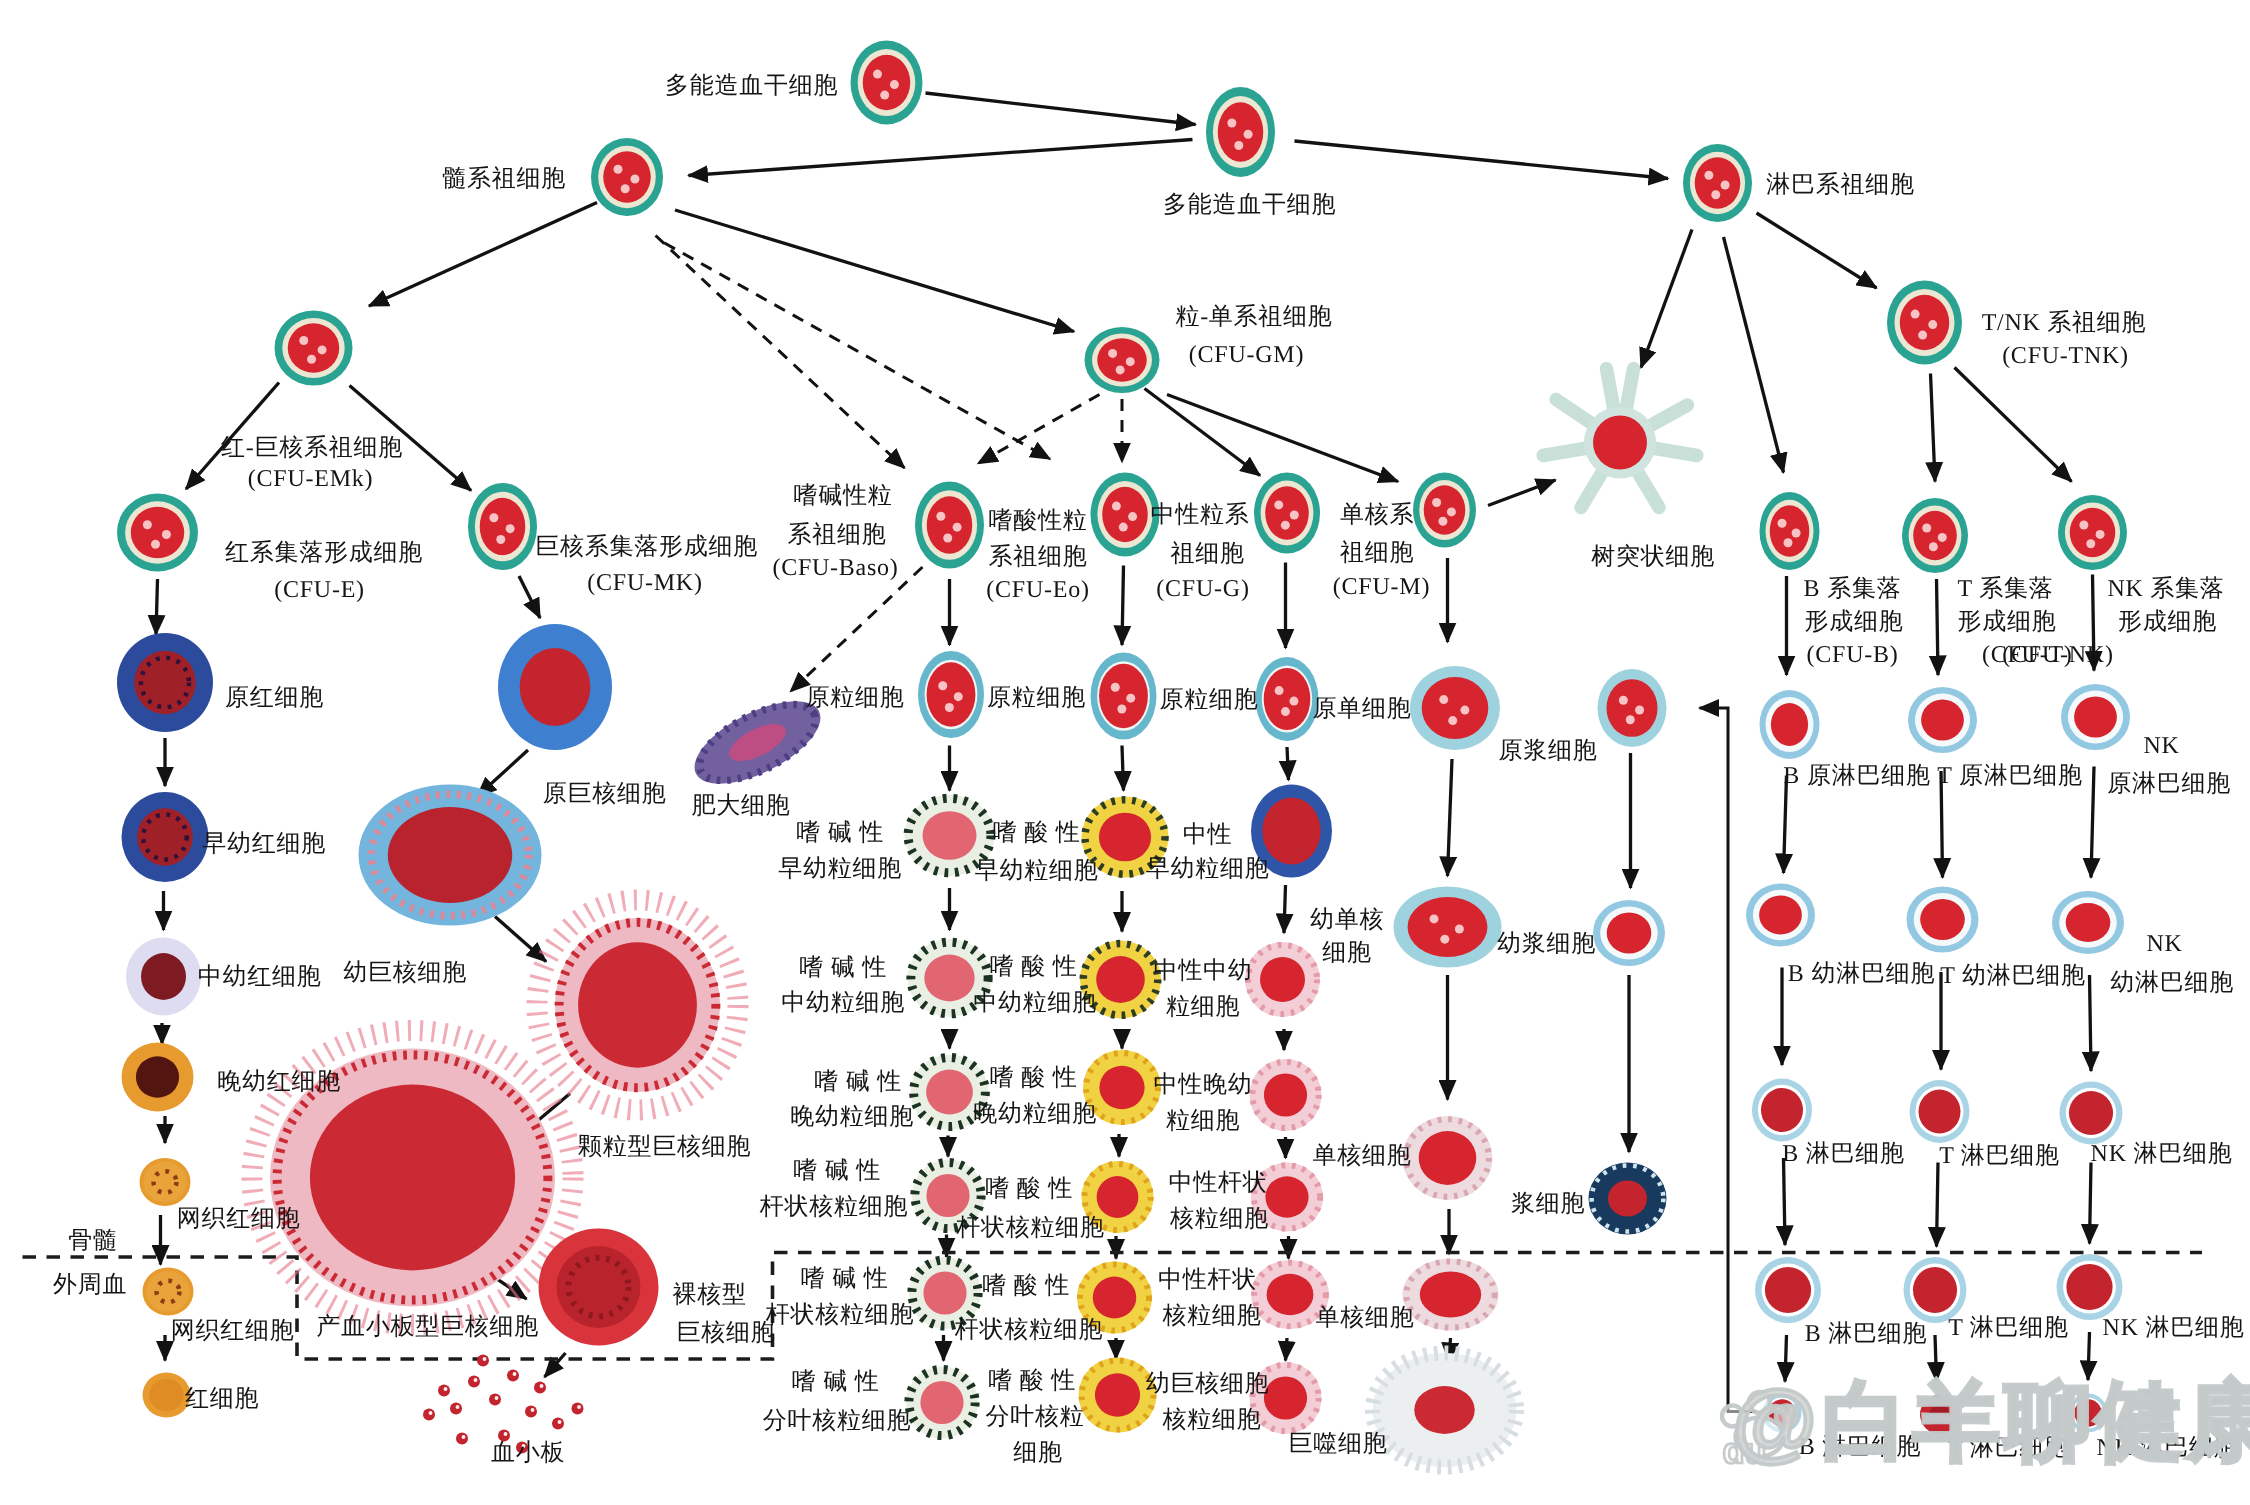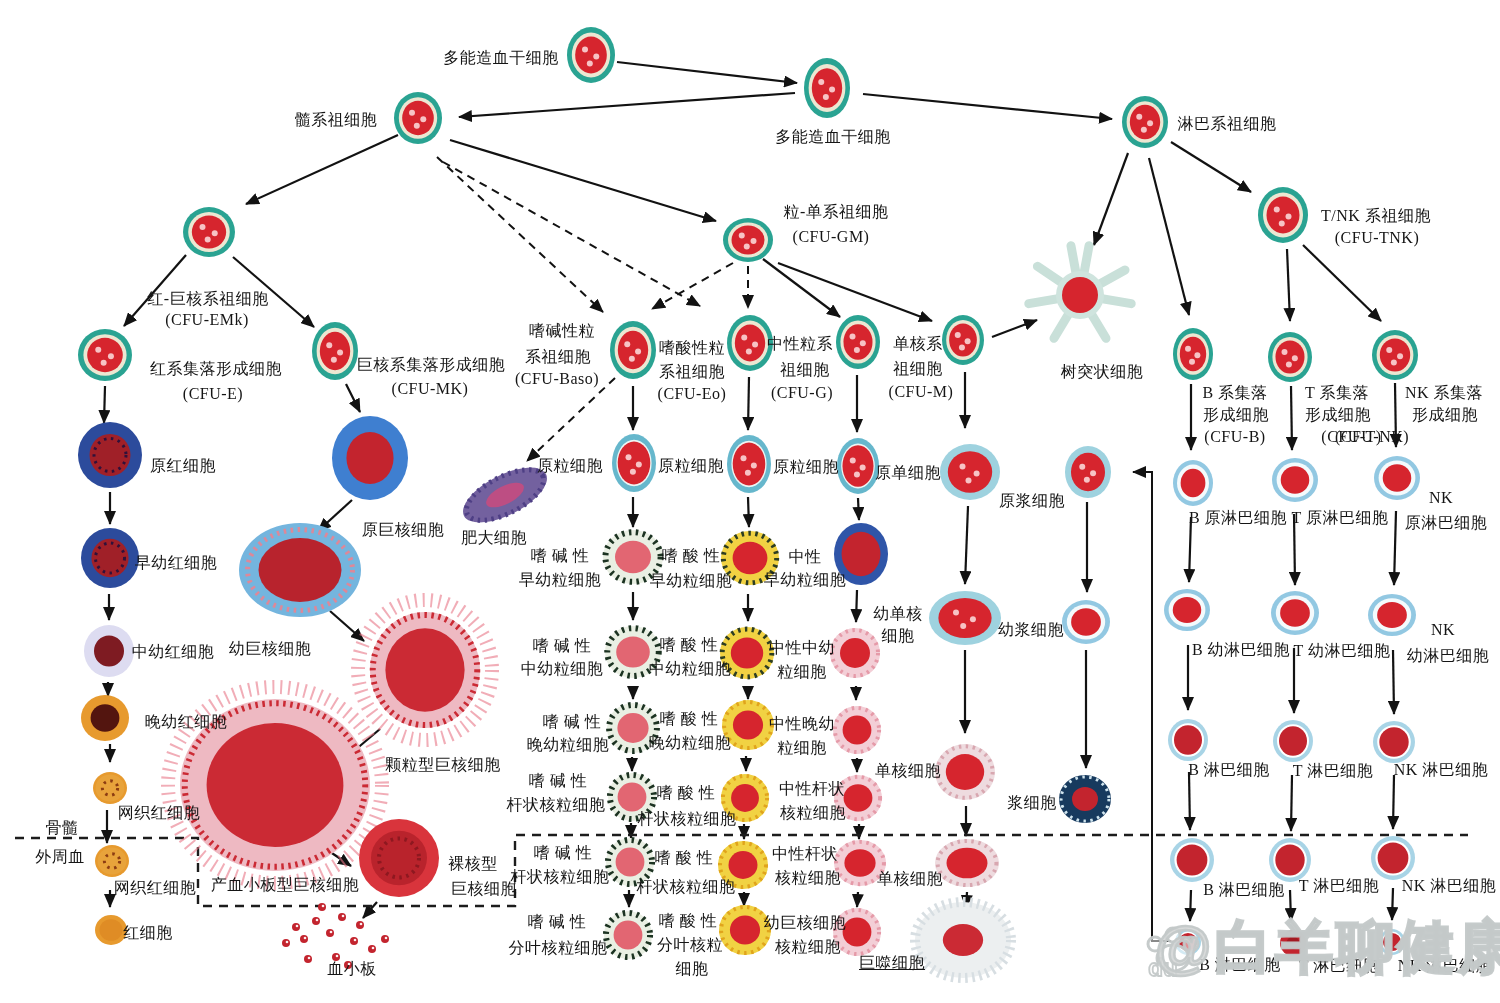--- a/index.html
+++ b/index.html
@@ -674,21 +674,21 @@
       <div class="lbl" style="left: 813px; top: 813px;">核粒细胞</div>
       <div class="lbl" style="left: 805px; top: 854px;">中性杆状</div>
       <div class="lbl" style="left: 808px; top: 878px;">核粒细胞</div>
       <div class="lbl" style="left: 805px; top: 923px;">幼巨核细胞</div>
       <div class="lbl" style="left: 808px; top: 947px;">核粒细胞</div>
       <div class="lbl" style="left: 908px; top: 473px;">原单细胞</div>
       <div class="lbl" style="left: 898px; top: 614px;">幼单核</div>
       <div class="lbl" style="left: 898px; top: 636px;">细胞</div>
       <div class="lbl" style="left: 908px; top: 771px;">单核细胞</div>
       <div class="lbl" style="left: 910px; top: 879px;">单核细胞</div>
-      <div class="lbl" style="left: 892px; top: 963px; text-decoration: underline;">巨噬细胞</div>
+      <div class="lbl" style="left: 892px; top: 963px;">巨噬细胞</div>
       <div class="lbl" style="left: 1032px; top: 481px; margin-top: 20px;">原浆细胞</div>
       <div class="lbl" style="left: 1031px; top: 630px;">幼浆细胞</div>
       <div class="lbl" style="left: 1032px; top: 803px;">浆细胞</div>
       <div class="lbl" style="left: 1238px; top: 518px;">B 原淋巴细胞</div>
       <div class="lbl" style="left: 1340px; top: 518px;">T 原淋巴细胞</div>
       <div class="lbl" style="left: 1441px; top: 498px;">NK</div>
       <div class="lbl" style="left: 1446px; top: 523px;">原淋巴细胞</div>
       <div class="lbl" style="left: 1241px; top: 650px;">B 幼淋巴细胞</div>
       <div class="lbl" style="left: 1342px; top: 651px;">T 幼淋巴细胞</div>
       <div class="lbl" style="left: 1443px; top: 630px;">NK</div>

